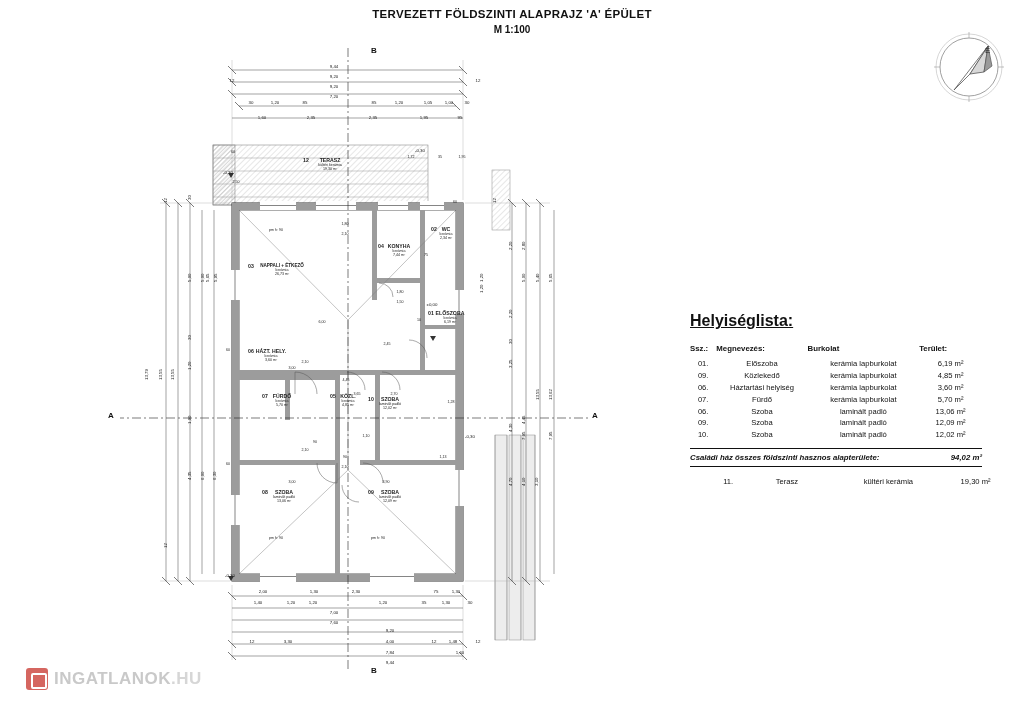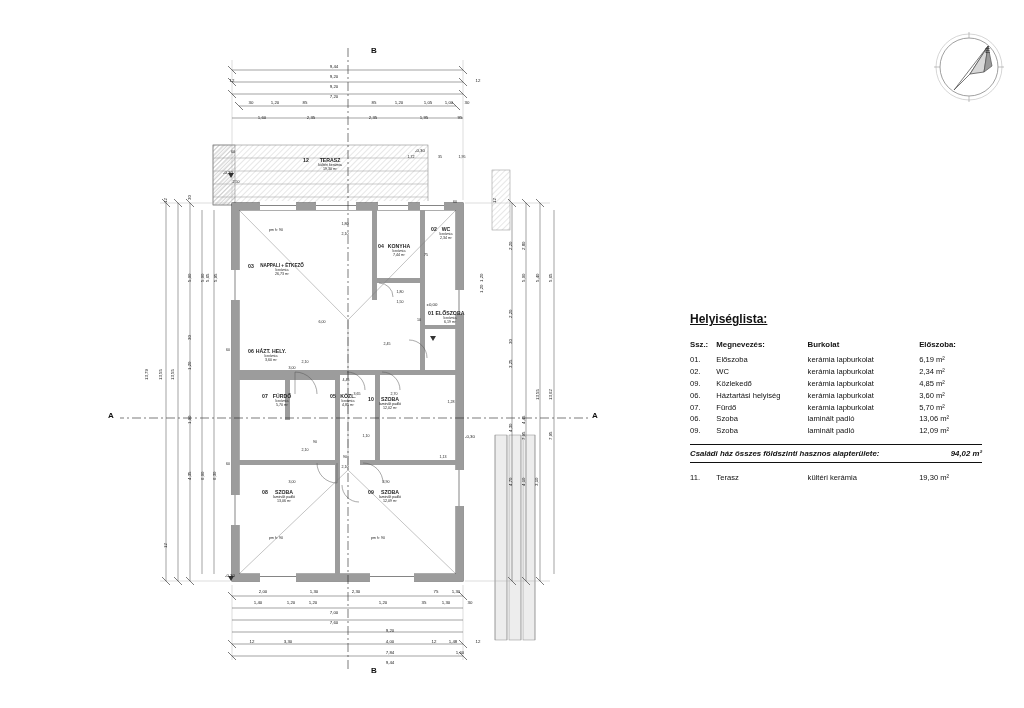--- a/index.html
+++ b/index.html
@@ -13,34 +13,34 @@
     font-size:11.5px;font-weight:bold;letter-spacing:.3px;color:#111;
   }
   .subtitle{
     position:absolute;left:0;right:0;top:24px;text-align:center;
     font-size:10px;font-weight:bold;color:#111;
   }
   
   .compass{position:absolute;left:930px;top:28px;width:78px;height:78px;}
   
   .roomlist{position:absolute;left:690px;top:312px;width:300px;color:#111;}
-  .rl-title{font-size:12px;font-weight:bold;text-decoration:underline;margin-bottom:14px;}
+  .rl-title{font-size:16px;font-weight:bold;text-decoration:underline;margin-bottom:14px;}
   table.rl{border-collapse:collapse;font-size:7.6px;width:292px;}
   table.rl th{font-weight:bold;text-align:left;padding:0 0 5px 0;font-size:7.8px;}
-  table.rl td{padding:1.4px 0;vertical-align:top;}
+  table.rl td{padding:1.4px 0;vertical-align:top;text-align:center;}
   .col-ssz{width:26px;}
   .col-nev{width:90px;}
   .col-burk{width:110px;}
   .col-ter{width:62px;}
   .rl-total{
     margin-top:8px;font-size:7.8px;font-style:italic;font-weight:bold;
     border-top:1px solid #111;border-bottom:1px solid #111;padding:4px 0;width:292px;
     display:flex;justify-content:space-between;
   }
-  .rl-after{margin-top:8px;}
+  .rl-after{margin-top:8px;margin-left:25px;}
   
   .wm{position:absolute;left:26px;top:668px;display:flex;align-items:center;gap:6px;opacity:.75;}
   .wm-mark{width:22px;height:22px;background:#c8342c;border-radius:3px;position:relative;}
   .wm-mark:after{content:"";position:absolute;left:5px;top:5px;width:12px;height:12px;border:2px solid #fff;border-radius:2px;}
   .wm-text{font-size:17px;font-weight:bold;color:#b7b7b7;letter-spacing:.5px;}
   .wm-text .hu{color:#c9c9c9;font-weight:bold;}
   
   .dw{position:absolute;color:#222;}
   .lbl{position:absolute;font-size:5.2px;color:#222;white-space:nowrap;}
   .lbl.b{font-weight:bold;}
@@ -49,20 +49,22 @@
   .vlbl{position:absolute;font-size:5.2px;color:#222;white-space:nowrap;transform-origin:0 0;transform:rotate(-90deg);}
   .vlbl.s{font-size:4.4px;}
   svg{display:block;}
   .sec-letter{position:absolute;font-size:8px;font-weight:bold;color:#111;}
 </style>
 </head>
 <body>
 
 <div id="page">
 
+  <div class="title">TERVEZETT FÖLDSZINTI ALAPRAJZ 'A' ÉPÜLET</div>
+  <div class="subtitle">M 1:100</div>
 
   <div class="compass">
     <svg width="78" height="78" viewBox="0 0 78 78">
       <circle cx="39" cy="39" r="29" fill="none" stroke="#888" stroke-width="0.8"></circle>
       <circle cx="39" cy="39" r="33" fill="none" stroke="#bbb" stroke-width="0.6"></circle>
       <path d="M58 18 L24 62 L40 46 Z" fill="#ffffff" stroke="#555" stroke-width="0.8"></path>
       <path d="M58 18 L40 46 L54 44 Z" fill="#d8d8d8" stroke="#555" stroke-width="0.8"></path>
       <path d="M58 18 L54 44 L62 38 Z" fill="#9a9a9a" stroke="#555" stroke-width="0.7"></path>
       <text x="55" y="25" font-size="8" font-family="Liberation Sans, sans-serif" fill="#222">É</text>
       <line x1="39" y1="4" x2="39" y2="10" stroke="#999" stroke-width="0.6"></line>
@@ -491,37 +493,31 @@
     </div>
 
   <div class="roomlist">
     <div class="rl-title">Helyiséglista:</div>
     <table class="rl">
       <thead>
         <tr>
           <th class="col-ssz">Ssz.:</th>
           <th class="col-nev">Megnevezés:</th>
           <th class="col-burk">Burkolat</th>
-          <th class="col-ter">Előszoba:</th>
+          <th class="col-ter">Terület:</th>
         </tr>
       </thead>
       <tbody id="rl-body">
           <tr>
             <td class="col-ssz">01.</td>
             <td class="col-nev">Előszoba</td>
             <td class="col-burk">kerámia lapburkolat</td>
             <td class="col-ter">6,19 m²</td>
           </tr>
           <tr>
-            <td class="col-ssz">02.</td>
-            <td class="col-nev">WC</td>
-            <td class="col-burk">kerámia lapburkolat</td>
-            <td class="col-ter">2,34 m²</td>
-          </tr>
-          <tr>
             <td class="col-ssz">09.</td>
             <td class="col-nev">Közlekedő</td>
             <td class="col-burk">kerámia lapburkolat</td>
             <td class="col-ter">4,85 m²</td>
           </tr>
           <tr>
             <td class="col-ssz">06.</td>
             <td class="col-nev">Háztartási helyiség</td>
             <td class="col-burk">kerámia lapburkolat</td>
             <td class="col-ter">3,60 m²</td>
@@ -536,33 +532,43 @@
             <td class="col-ssz">06.</td>
             <td class="col-nev">Szoba</td>
             <td class="col-burk">laminált padló</td>
             <td class="col-ter">13,06 m²</td>
           </tr>
           <tr>
             <td class="col-ssz">09.</td>
             <td class="col-nev">Szoba</td>
             <td class="col-burk">laminált padló</td>
             <td class="col-ter">12,09 m²</td>
+          </tr>
+          <tr>
+            <td class="col-ssz">10.</td>
+            <td class="col-nev">Szoba</td>
+            <td class="col-burk">laminált padló</td>
+            <td class="col-ter">12,02 m²</td>
           </tr>
         </tbody>
     </table>
     <div class="rl-total">
       <span>Családi ház összes földszinti hasznos alapterülete:</span>
       <span>94,02 m²</span>
     </div>
     <table class="rl rl-after">
       <tbody>
         <tr>
           <td class="col-ssz">11.</td>
           <td class="col-nev">Terasz</td>
           <td class="col-burk">kültéri kerámia</td>
           <td class="col-ter">19,30 m²</td>
         </tr>
       </tbody>
     </table>
   </div>
 
+  <div class="wm">
+    <div class="wm-mark"></div>
+    <div class="wm-text">INGATLANOK<span class="hu">.HU</span></div>
+  </div>
 
 </div>
 
 </body></html>

